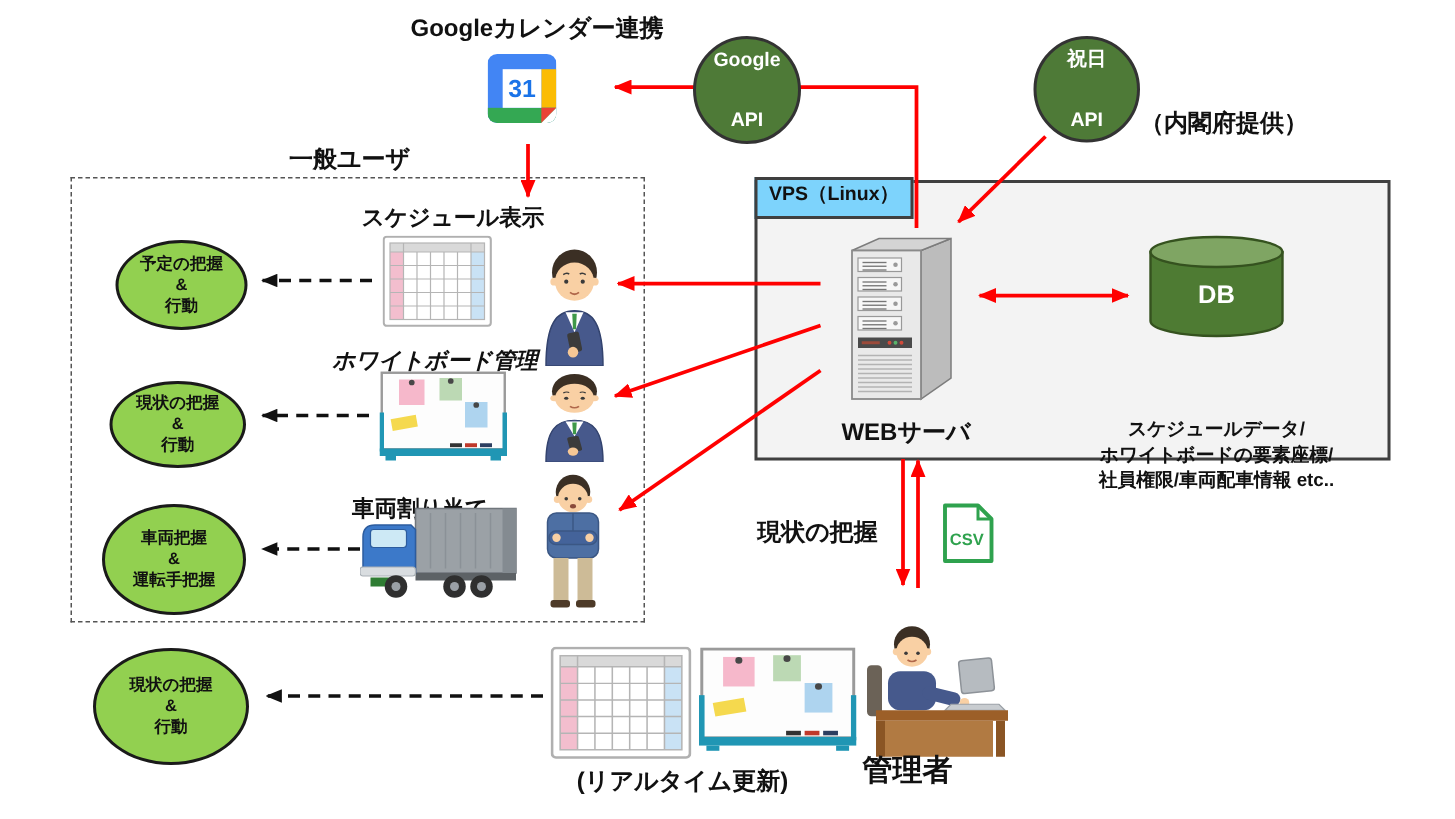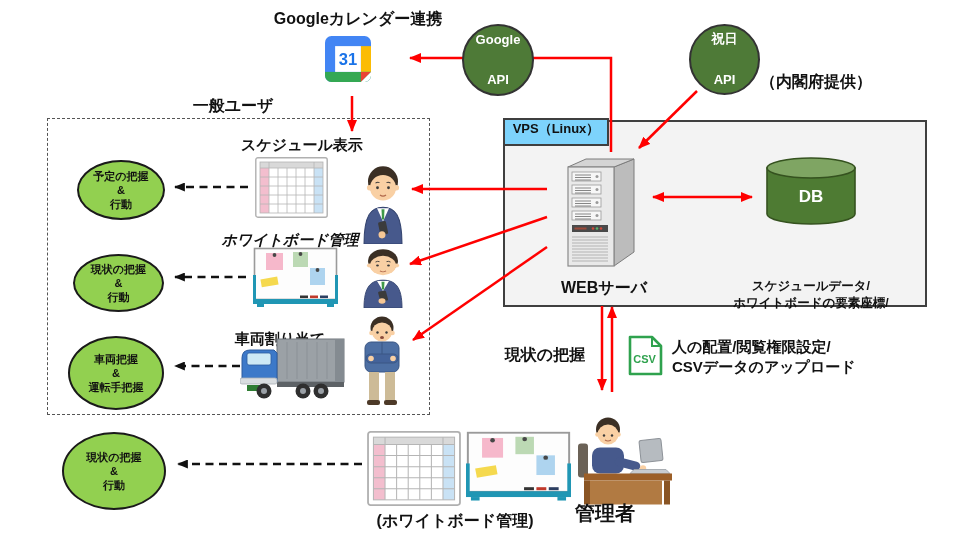--- a/index.html
+++ b/index.html
@@ -146,20 +146,21 @@
   <div class="lbl" style="left:548px;top:278px;width:112px;font-size:16px;">WEBサーバ</div>
 
   <svg class="abs" style="left:764px;top:156px;" width="94" height="72" viewBox="0 0 94 72">
     <path d="M3,12 v46 a44,10 0 0 0 88,0 v-46 Z" fill="#4e7b33" stroke="#35521f" stroke-width="1.6"></path>
     <ellipse cx="47" cy="12" rx="44" ry="10" fill="#7fa563" stroke="#35521f" stroke-width="1.6"></ellipse>
     <text x="47" y="46" text-anchor="middle" font-size="17" font-weight="bold" fill="#ffffff">DB</text>
   </svg>
   <div class="db-desc">
     <div>スケジュールデータ/</div>
     <div>ホワイトボードの要素座標/</div>
+    <div>社員権限/車両配車情報 etc..</div>
   </div>
 
   <div class="lbl" style="left:183px;top:96px;width:100px;font-size:16px;">一般ユーザ</div>
 
   <div class="oval" style="left:77px;top:160px;width:84px;height:56px;">
     <span>予定の把握</span>
     <span>&amp;</span>
     <span>行動</span>
   </div>
   <div class="lbl" style="left:227px;top:136px;width:150px;font-size:15px;">スケジュール表示</div>
@@ -322,33 +323,29 @@
       <circle cx="21.5" cy="8" r="1.9" fill="#474747"></circle>
     <rect x="40" y="5" width="15" height="15" fill="#bcd9b4"></rect>
       <circle cx="47.5" cy="7" r="1.9" fill="#474747"></circle>
     <rect x="57" y="21" width="15" height="17" fill="#aed4ef"></rect>
       <circle cx="64.5" cy="23" r="1.9" fill="#474747"></circle>
     <rect x="8" y="31" width="17" height="8" fill="#f5d94e" transform="rotate(-10 16 35)"></rect>
     <rect x="47" y="48.5" width="8" height="2.6" fill="#333333"></rect>
     <rect x="57" y="48.5" width="8" height="2.6" fill="#c0392b"></rect>
     <rect x="67" y="48.5" width="8" height="2.6" fill="#2c3e60"></rect>
   </svg>
-  <div class="lbl" style="left:355px;top:511px;width:200px;font-size:16px;">(ホワイトボード管理)</div>
+  <div class="lbl" style="left:355px;top:511px;width:200px;font-size:16px;">(リアルタイム更新)</div>
 
   <div class="lbl" style="left:495px;top:345px;width:100px;font-size:16px;">現状の把握</div>
 
   <svg class="abs" style="left:628px;top:335px;" width="35" height="41" viewBox="0 0 35 41">
     <path d="M2,2 H24 L33,11 V39 H2 Z" fill="#ffffff" stroke="#2fa24e" stroke-width="2.6" stroke-linejoin="round"></path>
     <path d="M24,2 V11 H33" fill="none" stroke="#2fa24e" stroke-width="2"></path>
     <text x="16.5" y="28" text-anchor="middle" font-size="11" font-weight="bold" fill="#2fa24e">CSV</text>
   </svg>
-  <div class="csv-note">
-    <div>人の配置/閲覧権限設定/</div>
-    <div>CSVデータのアップロード</div>
-  </div>
 
   <svg class="abs" style="left:578px;top:409px;" width="98" height="97" viewBox="0 0 98 96">
     <rect x="0" y="34" width="10" height="34" rx="3" fill="#6b6257"></rect>
     <circle cx="30" cy="20" r="12" fill="#3b2f24"></circle>
     <circle cx="19.5" cy="25" r="2.3" fill="#f9d0a4"></circle>
       <circle cx="40.5" cy="25" r="2.3" fill="#f9d0a4"></circle>
     <ellipse cx="30" cy="25" rx="10.5" ry="10" fill="#f9d0a4"></ellipse>
     <circle cx="26" cy="26" r="1.2" fill="#3a3a3a"></circle>
       <circle cx="34" cy="26" r="1.2" fill="#3a3a3a"></circle>
     <path d="M27,30.5 Q30,32.5 33,30.5" stroke="#b0674a" stroke-width="1.1" fill="none"></path>

